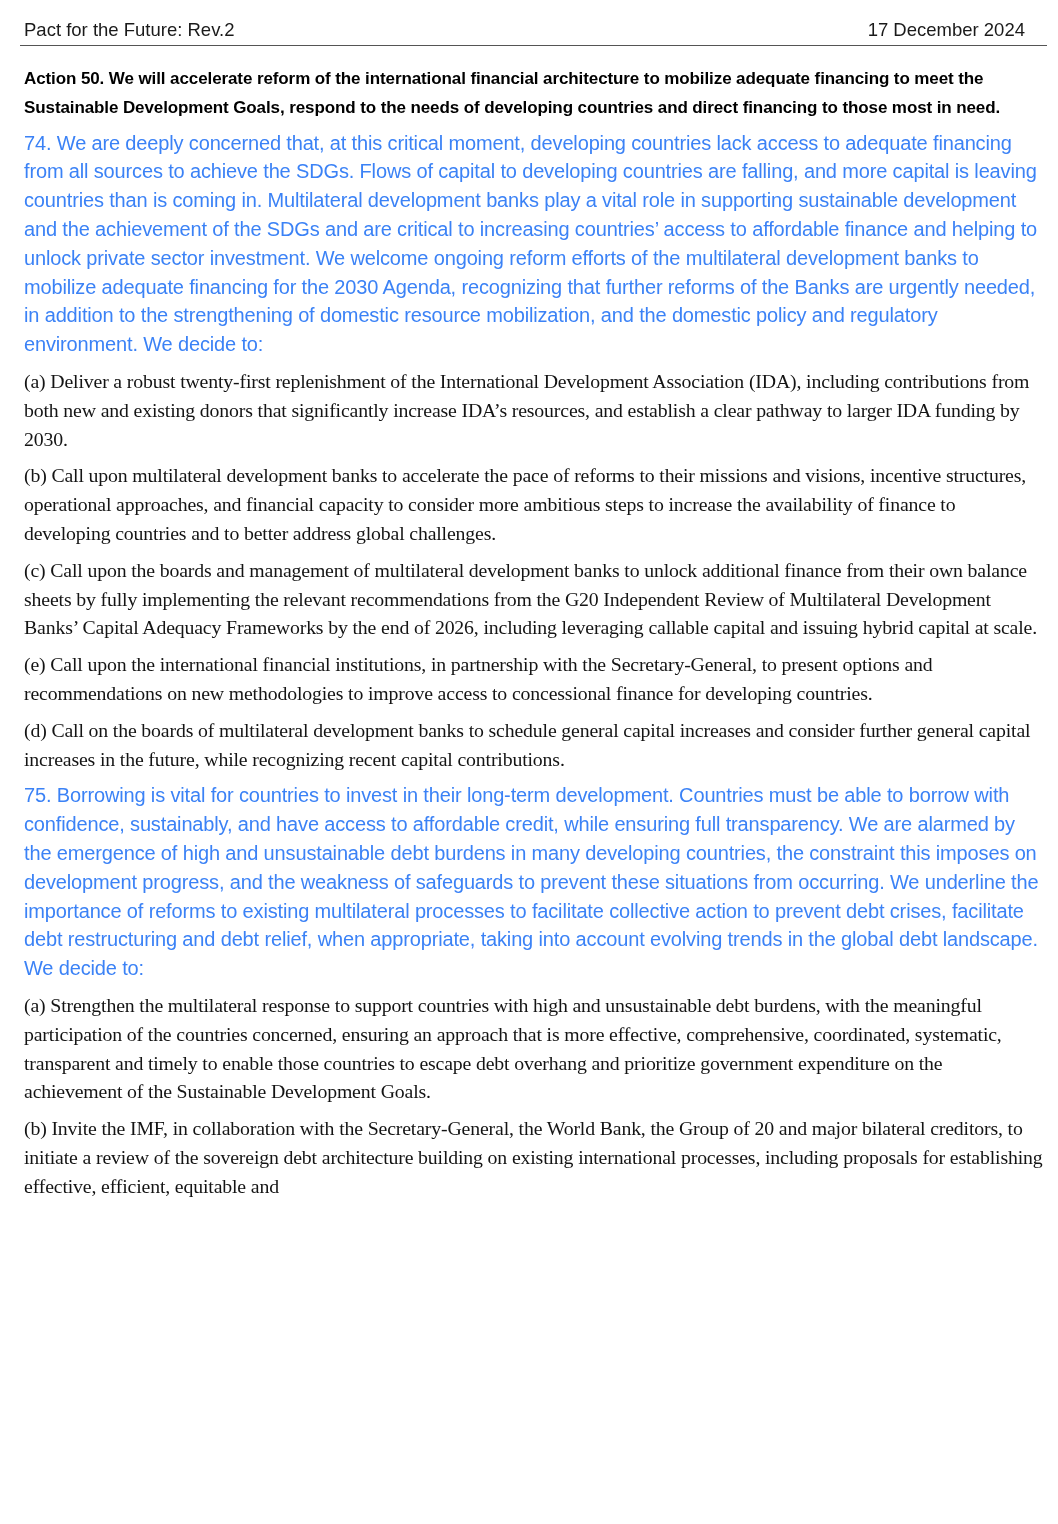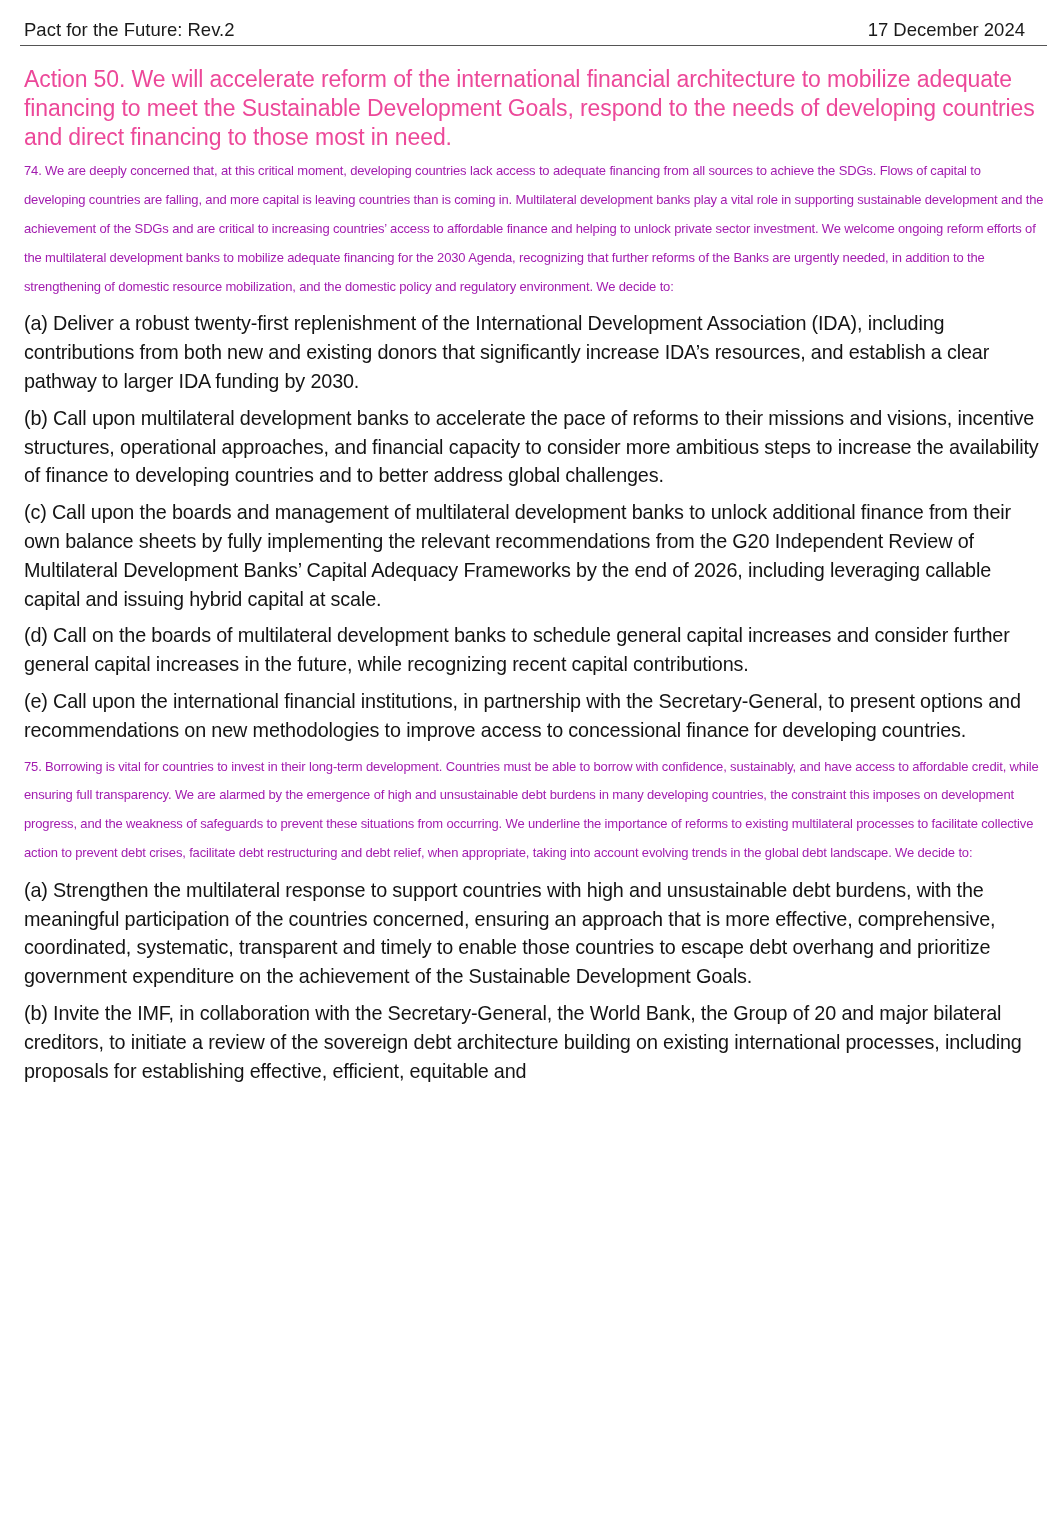--- a/index.html
+++ b/index.html
@@ -38,62 +38,63 @@
       color: #1a1a1a;
       width: 1027px;
     }
     .running-header span {
       padding-bottom: 3px;
     }
     .content {
       padding-top: 19px;
     }
     .action-heading {
-      font-weight: normal;
-      font-size: 23px;
+      font-weight: bold;
+      font-size: 17px;
       line-height: 28.8px;
       margin: 0 0 6px 0;
-      color: #ec4899;
+      color: #000000;
       letter-spacing: -0.1px;
     }
     p.para {
-      font-size: 13px;
+      font-size: 20px;
       line-height: 28.8px;
       margin: 0 0 8px 0;
-      color: #a21caf;
+      color: #3b82f6;
       letter-spacing: -0.15px;
     }
     p.item {
       font-size: 19.8px;
       line-height: 28.8px;
       margin: 0 0 8px 0;
       color: #141414;
       letter-spacing: -0.15px;
+      font-family: Liberation Serif, serif;
     }
   </style>
 </head>
 <body>
 
 <div class="page">
 
   <div class="running-header">
     <span>Pact for the Future: Rev.2</span>
     <span>17 December 2024</span>
   </div>
 
   <div class="content">
 
     <section>
       <h2 class="action-heading">Action 50. We will accelerate reform of the international financial architecture to mobilize adequate financing to meet the Sustainable Development Goals, respond to the needs of developing countries and direct financing to those most in need.</h2>
       <p class="para">74. We are deeply concerned that, at this critical moment, developing countries lack access to adequate financing from all sources to achieve the SDGs. Flows of capital to developing countries are falling, and more capital is leaving countries than is coming in. Multilateral development banks play a vital role in supporting sustainable development and the achievement of the SDGs and are critical to increasing countries’ access to affordable finance and helping to unlock private sector investment. We welcome ongoing reform efforts of the multilateral development banks to mobilize adequate financing for the 2030 Agenda, recognizing that further reforms of the Banks are urgently needed, in addition to the strengthening of domestic resource mobilization, and the domestic policy and regulatory environment. We decide to:</p>
       <p class="item">(a) Deliver a robust twenty-first replenishment of the International Development Association (IDA), including contributions from both new and existing donors that significantly increase IDA’s resources, and establish a clear pathway to larger IDA funding by 2030.</p>
       <p class="item">(b) Call upon multilateral development banks to accelerate the pace of reforms to their missions and visions, incentive structures, operational approaches, and financial capacity to consider more ambitious steps to increase the availability of finance to developing countries and to better address global challenges.</p>
       <p class="item">(c) Call upon the boards and management of multilateral development banks to unlock additional finance from their own balance sheets by fully implementing the relevant recommendations from the G20 Independent Review of Multilateral Development Banks’ Capital Adequacy Frameworks by the end of 2026, including leveraging callable capital and issuing hybrid capital at scale.</p>
+      <p class="item">(e) Call upon the international financial institutions, in partnership with the Secretary-General, to present options and recommendations on new methodologies to improve access to concessional finance for developing countries.</p>
       <p class="item">(d) Call on the boards of multilateral development banks to schedule general capital increases and consider further general capital increases in the future, while recognizing recent capital contributions.</p>
-      <p class="item">(e) Call upon the international financial institutions, in partnership with the Secretary-General, to present options and recommendations on new methodologies to improve access to concessional finance for developing countries.</p>
     </section>
 
     <section>
       <p class="para">75. Borrowing is vital for countries to invest in their long-term development. Countries must be able to borrow with confidence, sustainably, and have access to affordable credit, while ensuring full transparency. We are alarmed by the emergence of high and unsustainable debt burdens in many developing countries, the constraint this imposes on development progress, and the weakness of safeguards to prevent these situations from occurring. We underline the importance of reforms to existing multilateral processes to facilitate collective action to prevent debt crises, facilitate debt restructuring and debt relief, when appropriate, taking into account evolving trends in the global debt landscape. We decide to:</p>
       <p class="item">(a) Strengthen the multilateral response to support countries with high and unsustainable debt burdens, with the meaningful participation of the countries concerned, ensuring an approach that is more effective, comprehensive, coordinated, systematic, transparent and timely to enable those countries to escape debt overhang and prioritize government expenditure on the achievement of the Sustainable Development Goals.</p>
       <p class="item">(b) Invite the IMF, in collaboration with the Secretary-General, the World Bank, the Group of 20 and major bilateral creditors, to initiate a review of the sovereign debt architecture building on existing international processes, including proposals for establishing effective, efficient, equitable and</p>
     </section>
 
   </div>
 </div>

